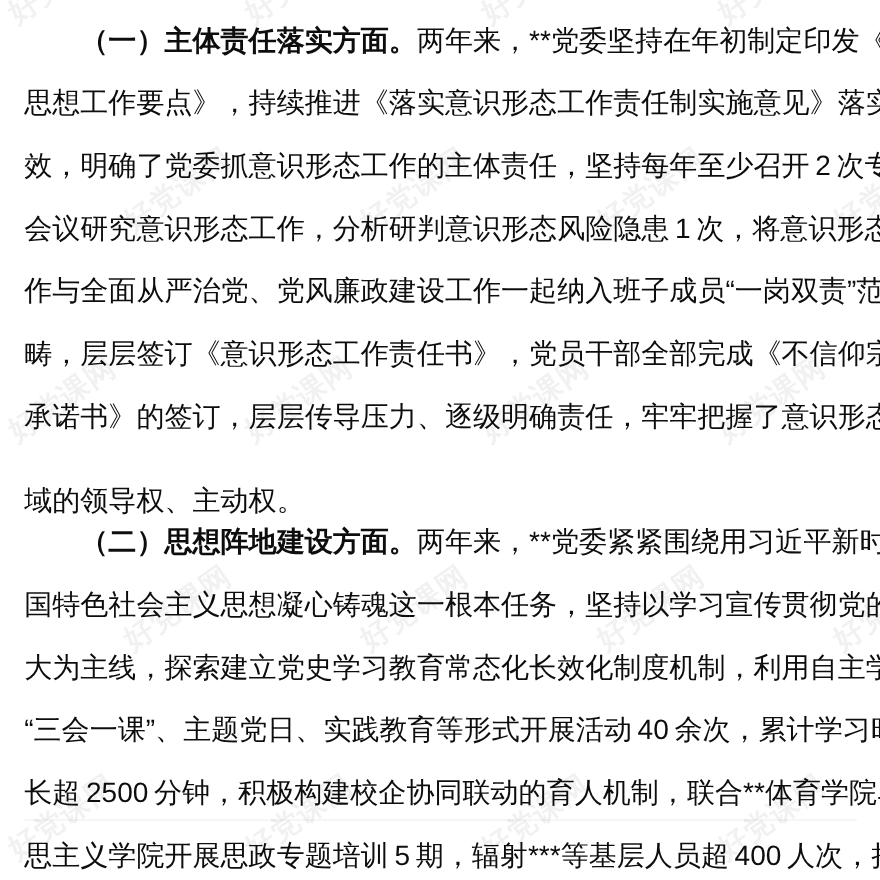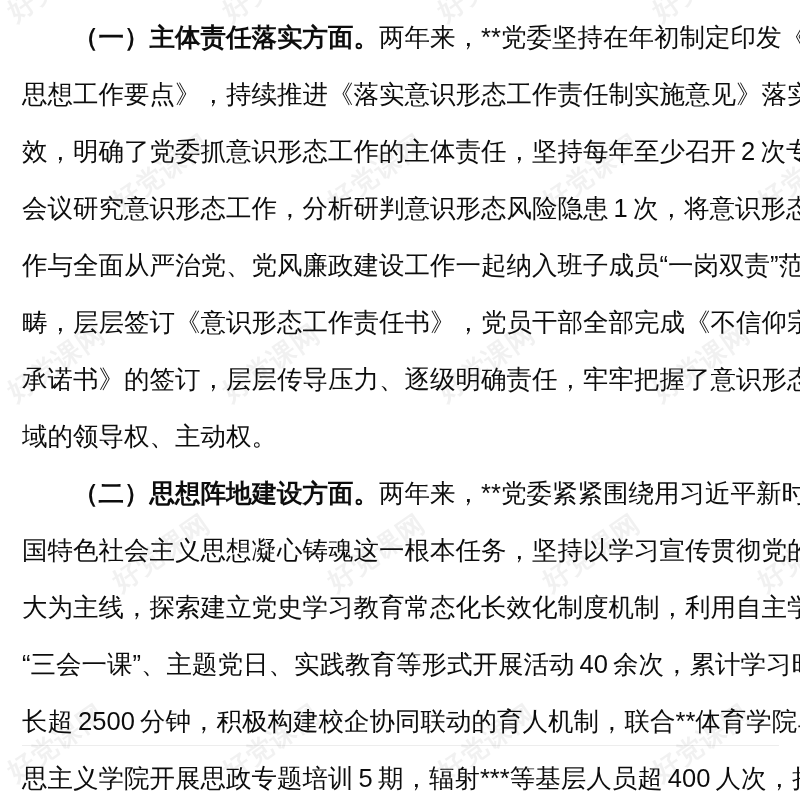--- a/index.html
+++ b/index.html
@@ -356,21 +356,21 @@
           <span class="ch">牢</span>
           <span class="ch">牢</span>
           <span class="ch">把</span>
           <span class="ch">握</span>
           <span class="ch">了</span>
           <span class="ch">意</span>
           <span class="ch">识</span>
           <span class="ch">形</span>
           <span class="ch">态</span>
         </div>
-        <div class="line last" style="top: 408px;"><span class="">域的领导权、主动权。</span></div>
+        <div class="line last" style="top: 428px;"><span class="">域的领导权、主动权。</span></div>
       </div>
       <div class="para" style="top: 0px; left: 22px; position: absolute; width: 757px;">
         <div class="line justify" style="top: 465px; padding-left: 51px; width: 706px;">
           <span class="ch bold">（</span>
           <span class="ch bold">二</span>
           <span class="ch bold">）</span>
           <span class="ch bold">思</span>
           <span class="ch bold">想</span>
           <span class="ch bold">阵</span>
           <span class="ch bold">地</span>

